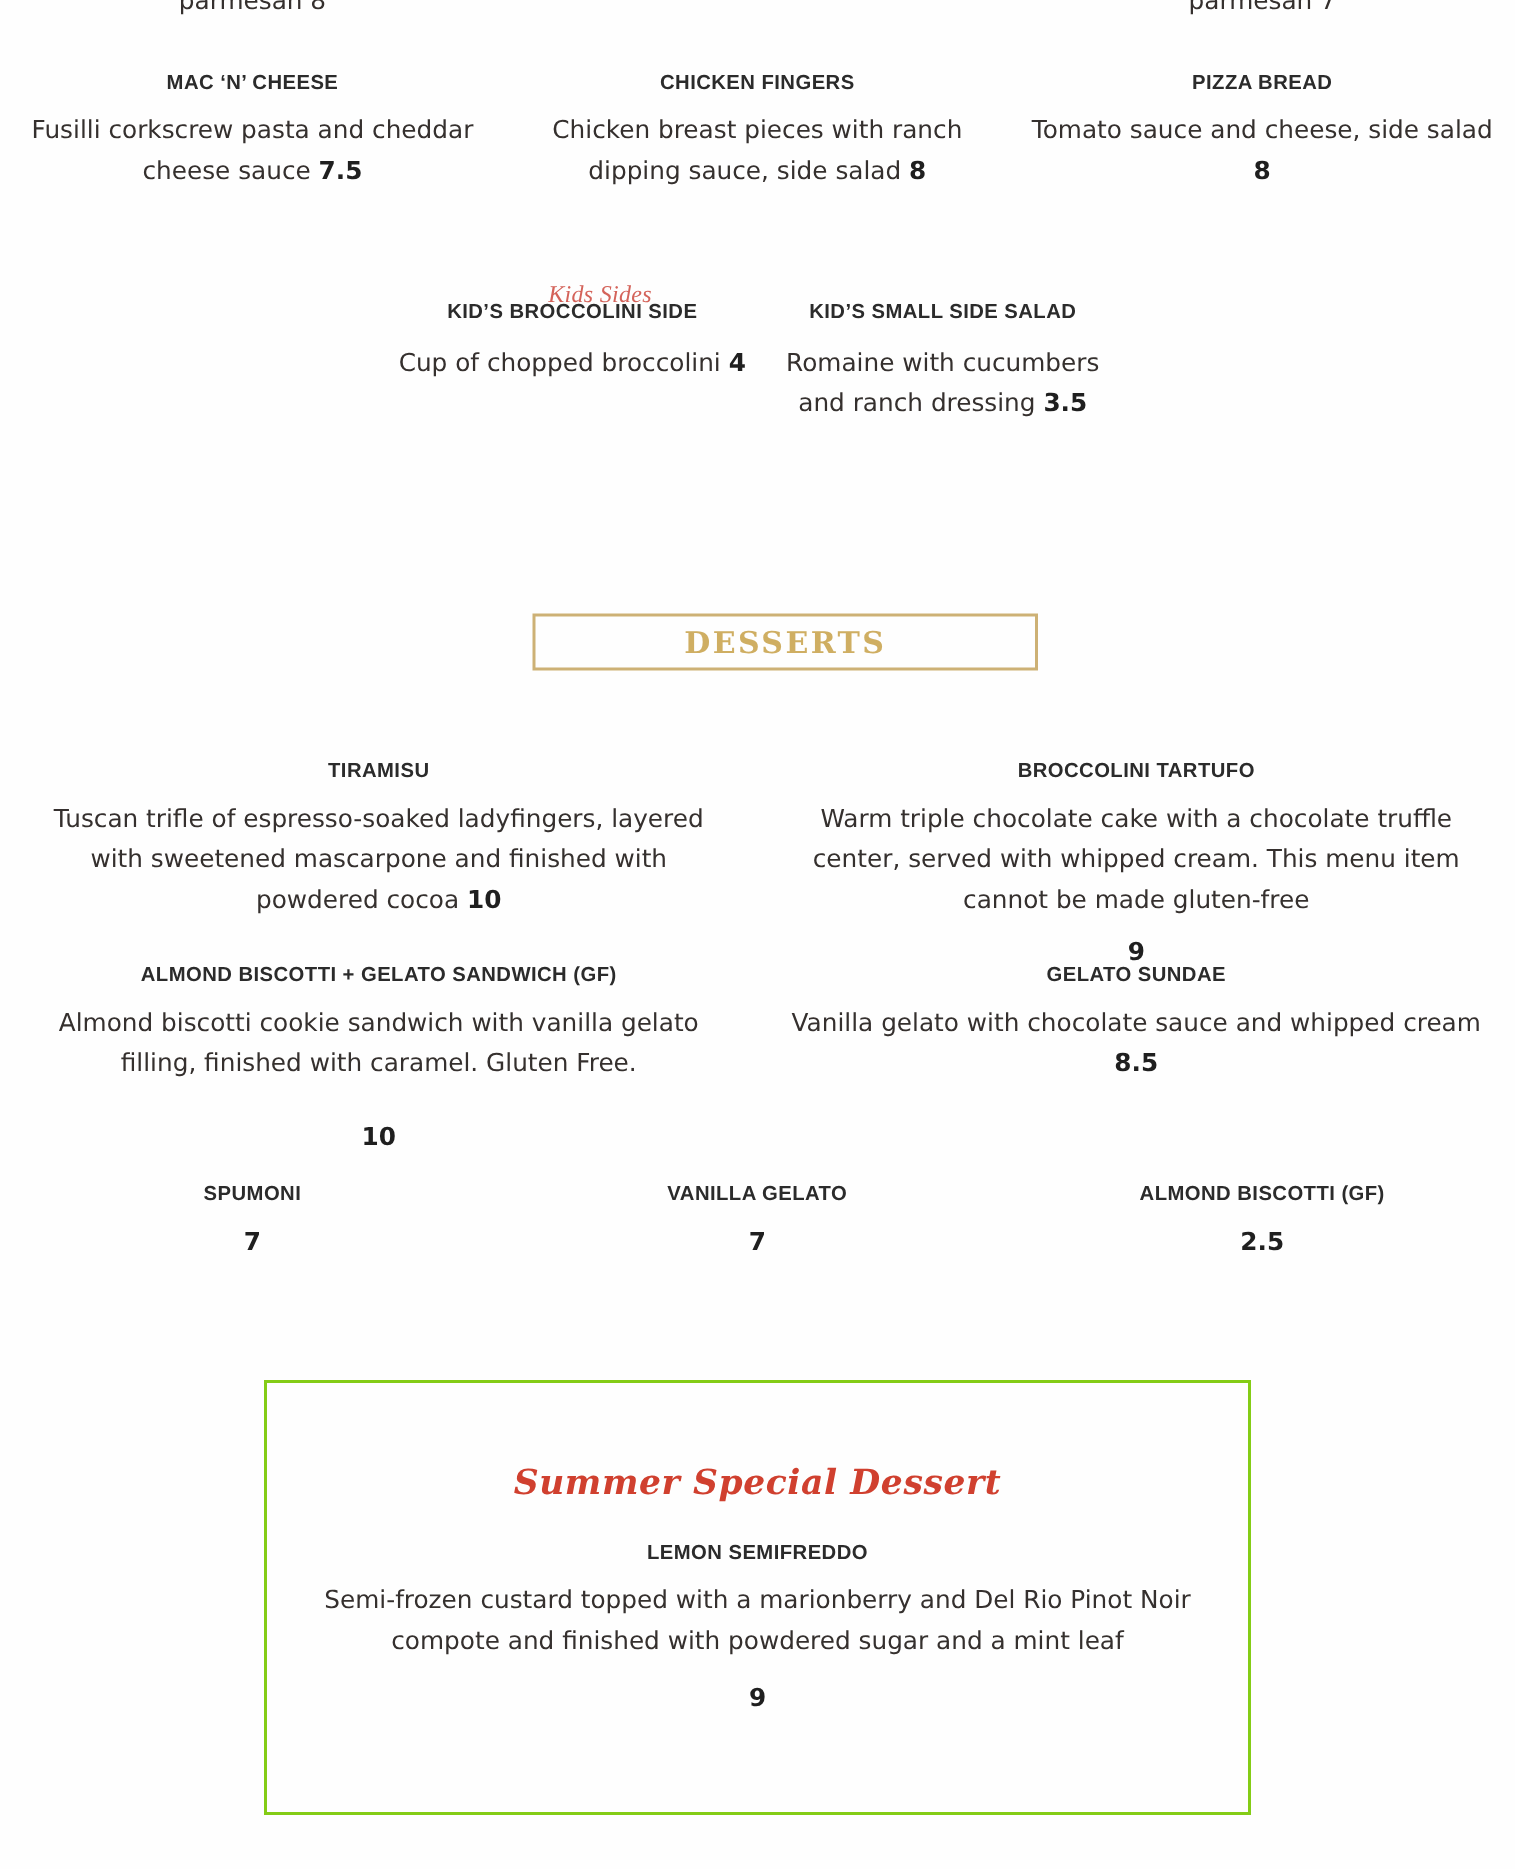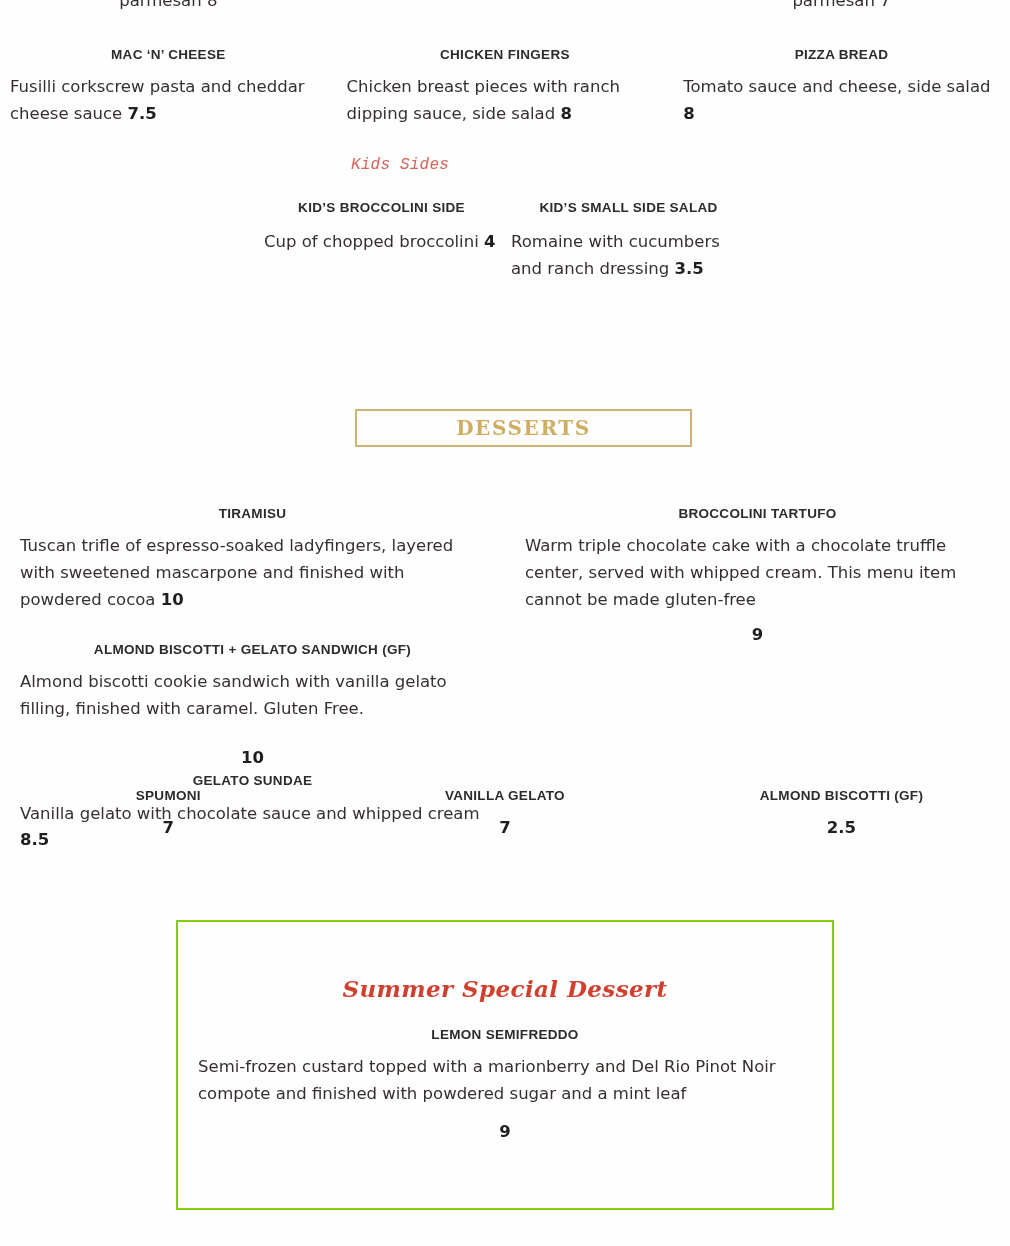--- a/index.html
+++ b/index.html
@@ -26,21 +26,21 @@
     font-weight: bold;
     letter-spacing: 0.3px;
     color: #2b2b2b;
     text-align: center;
     line-height: 1.5;
   }
   .item-desc {
     font-size: 16.5px;
     font-weight: normal;
     color: #35302e;
-    text-align: left;
+    text-align: center;
     line-height: 1.62;
     font-family: "DejaVu Sans", sans-serif;
   }
   .price {
     font-weight: bold;
     color: #1f1f1f;
   }
   .price-line {
     font-size: 16.5px;
     font-weight: bold;
@@ -78,25 +78,26 @@
     font-family: "DejaVu Sans", sans-serif;
   }
   .kids-col .item-name { margin-top: 33px; }
   .kids-col .item-desc { margin-top: 9px; }
 
   
   .section-script {
     position: absolute;
     width: 800px;
     text-align: center;
-    font-family: Liberation Mono, monospace;
+    font-family: Liberation Serif, serif;
     font-style: italic;
     font-size: 16px;
     color: #d4635a;
     letter-spacing: 0.2px;
+    margin-top: 32px;
   }
   #kids-sides-label { top: 156px; left: 0; }
 
   .kids-sides-grid {
     position: absolute;
     top: 198px;
     left: 0;
     width: 1010px;
     display: flex;
     justify-content: center;
@@ -129,21 +130,21 @@
   }
 
   
   .dessert-row {
     position: absolute;
     left: 0;
     width: 1010px;
     display: flex;
   }
   #dessert-row-1 { top: 504px; }
-  #dessert-row-2 { top: 640px; flex-direction: column; }
+  #dessert-row-2 { top: 640px; }
   .dessert-col {
     width: 505px;
     padding: 0 20px;
   }
   .dessert-col .item-desc { margin-top: 9px; }
   .dessert-col .price-line { margin-top: 9px; }
   .dessert-col .price-line.spaced { margin-top: 22px; }
 
   
   .gelato-row {

